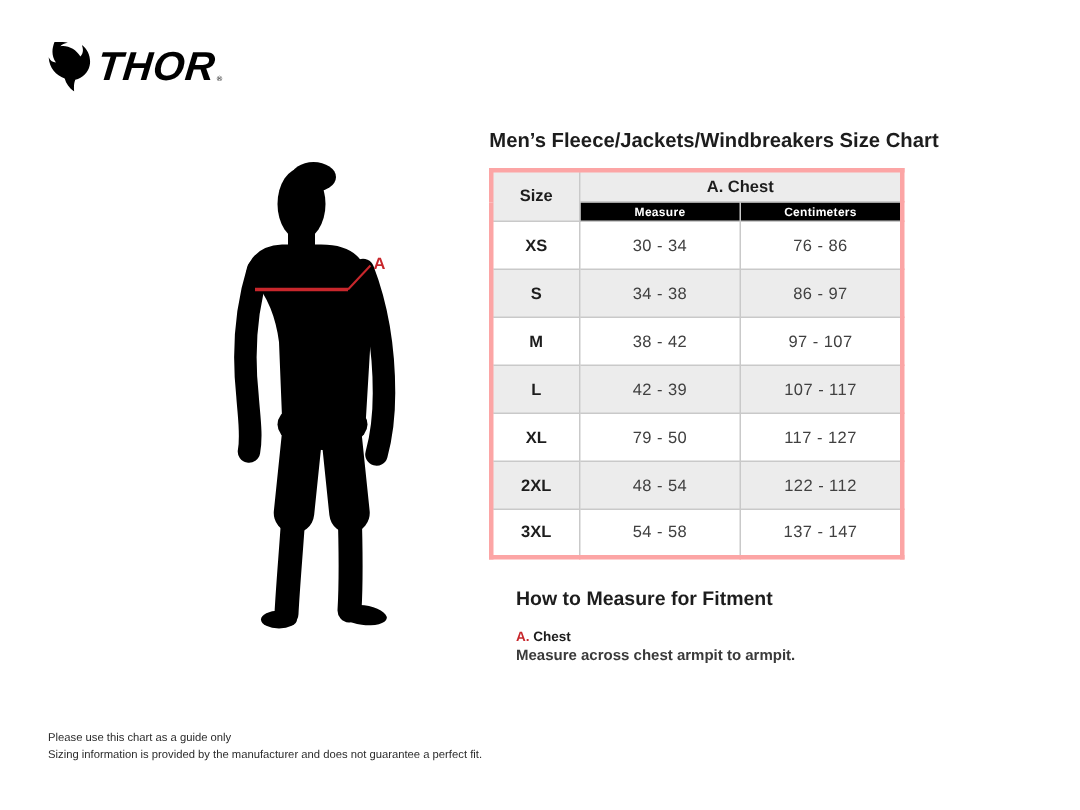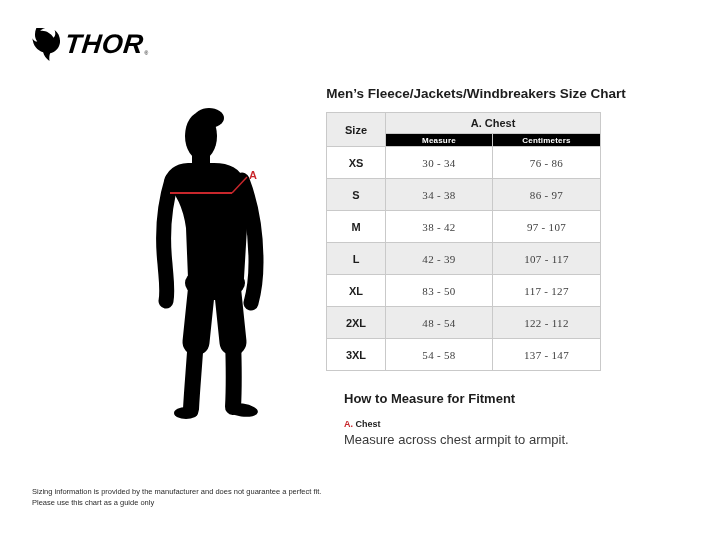--- a/index.html
+++ b/index.html
@@ -28,47 +28,47 @@
 
   
   .chart-title {
     position:absolute; left:326px; top:86px; width:300px;
     font-size:13.5px; font-weight:700; color:#1d1d1d;text-align:center;
   }
 
   .size-table {
     position:absolute; left:326px; top:112px; width:274px;
     border-collapse:collapse; table-layout:fixed;
-    border:1px solid #fca5a5;
+    border:3px solid #fca5a5;
   }
   .size-table th, .size-table td {
     border:1px solid #c9c9c9; text-align:center; vertical-align:middle;
   }
   .col-size { width:59px; }
   .col-in   { width:107px; }
   .col-cm   { width:108px; }
   .head-cell {
     background:#ececec; font-size:11px; font-weight:700; color:#1d1d1d; height:21px;
   }
   .unit-cell {
     background:#000; color:#fff; font-size:8px; font-weight:700;
     height:13px; letter-spacing:0.2px;
   }
   .size-table tbody tr { height:32px; }
   .size-table tbody tr:nth-child(even) td { background:#ececec; }
   td.size-cell { font-size:11px; font-weight:700; color:#1d1d1d; }
-  td.value-cell { font-size:11px; font-weight:400; color:#404040; letter-spacing:0.3px;font-family:Liberation Serif, serif; }
+  td.value-cell { font-size:11px; font-weight:400; color:#404040; letter-spacing:0.3px; }
 
   
   .measure { position:absolute; left:344px; top:391px; width:290px; }
   .measure-heading { font-size:13px; font-weight:700; color:#1d1d1d; }
   .measure-item { margin-top:13px; }
   .measure-item-title { font-size:9px; font-weight:700; color:#1d1d1d; }
   .measure-marker { color:#c8272c; }
-  .measure-desc { font-size:13px; font-weight:400; color:#3a3a3a; margin-top:3px; }
+  .measure-desc { font-size:10px; font-weight:700; color:#3a3a3a; margin-top:3px; }
 
   
   .footnote { position:absolute; left:32px; top:486px; width:300px; }
   .footnote div { font-size:7.5px; line-height:11px; color:#2b2b2b; }
 </style>
 </head>
 <body>
 
 <div class="logo">
   <svg class="logo-icon" viewBox="0 0 30 34" aria-hidden="true">
@@ -150,21 +150,21 @@
       <td class="value-cell">38 - 42</td>
       <td class="value-cell">97 - 107</td>
     </tr>
     <tr>
       <td class="size-cell">L</td>
       <td class="value-cell">42 - 39</td>
       <td class="value-cell">107 - 117</td>
     </tr>
     <tr>
       <td class="size-cell">XL</td>
-      <td class="value-cell">83 - 50</td>
+      <td class="value-cell">79 - 50</td>
       <td class="value-cell">117 - 127</td>
     </tr>
     <tr>
       <td class="size-cell">2XL</td>
       <td class="value-cell">48 - 54</td>
       <td class="value-cell">122 - 112</td>
     </tr>
     <tr>
       <td class="size-cell">3XL</td>
       <td class="value-cell">54 - 58</td>
@@ -178,15 +178,15 @@
   <div class="measure-item">
     <div class="measure-item-title">
       <span class="measure-marker">A.</span>
       <span>Chest</span>
     </div>
     <div class="measure-desc">Measure across chest armpit to armpit.</div>
   </div>
 </div>
 
 <div class="footnote">
+  <div>Please use this chart as a guide only</div>
   <div>Sizing information is provided by the manufacturer and does not guarantee a perfect fit.</div>
-  <div>Please use this chart as a guide only</div>
 </div>
 
 </body></html>

